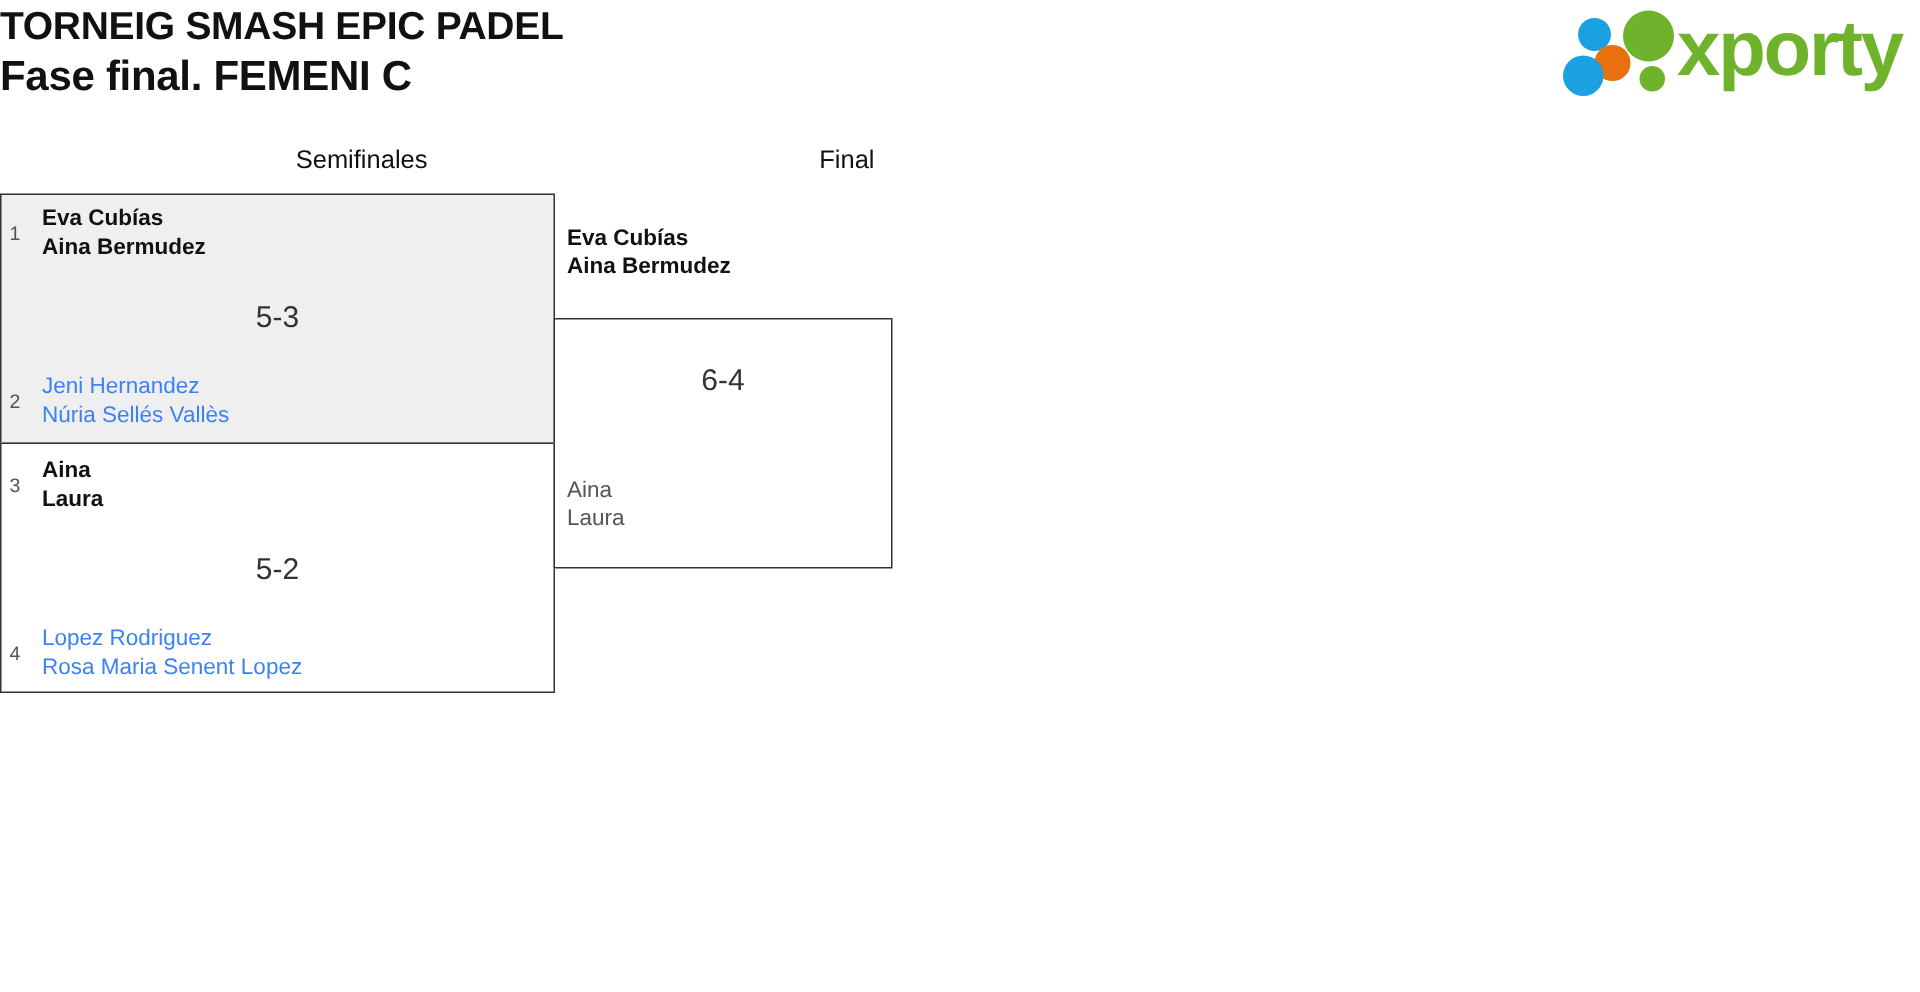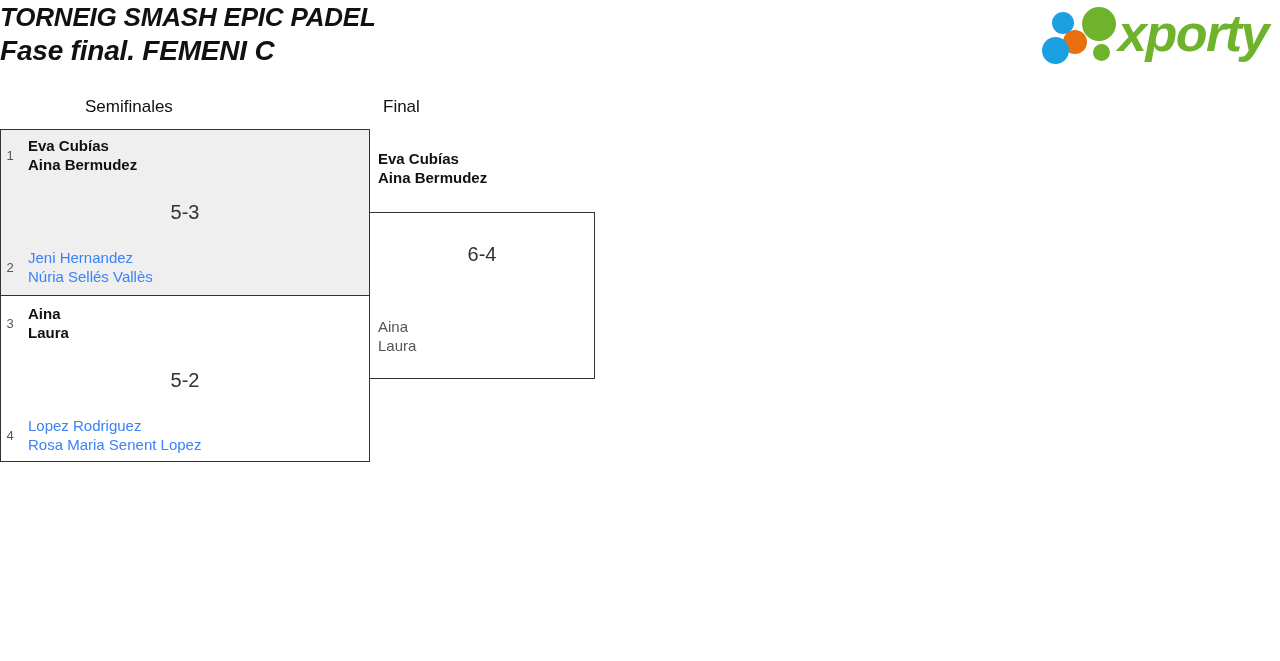--- a/index.html
+++ b/index.html
@@ -17,21 +17,20 @@
     -webkit-font-smoothing: antialiased;
   }
 
   
   #page-header {
     position: absolute;
     left: 0;
     top: 0;
     width: 1280px;
     height: 80px;
-    font-style: italic;
   }
   #tournament-title {
     position: absolute;
     left: 0;
     top: 2px;
     font-size: 26px;
     font-weight: 700;
     letter-spacing: -0.2px;
     color: #111111;
     line-height: 30px;
@@ -71,21 +70,21 @@
     line-height: 58px;
   }
 
   
   .round-header {
     position: absolute;
     top: 96px;
     font-size: 17px;
     font-weight: 400;
     color: #111111;
-    text-align: left;
+    text-align: right;
     line-height: 22px;
   }
   #round-header-semifinales {
     left: 85px;
     width: 200px;
   }
   #round-header-final {
     left: 383px;
     width: 200px;
   }

